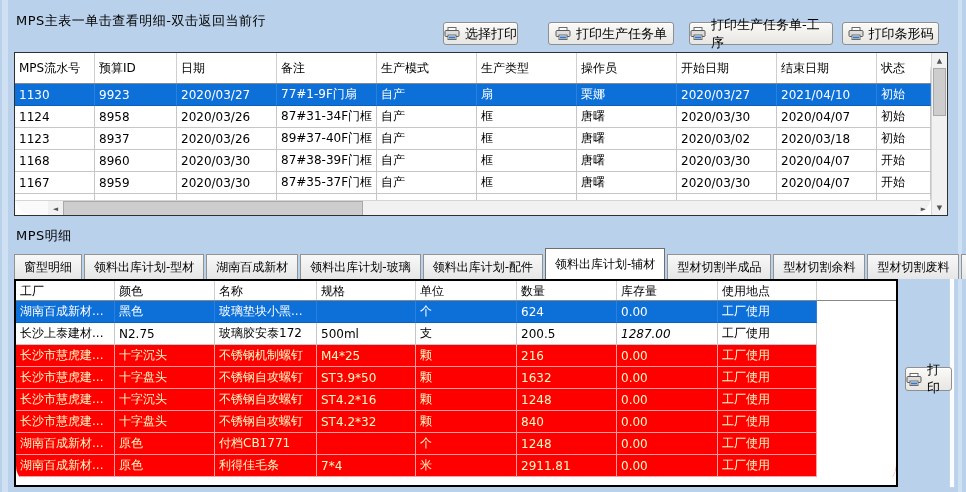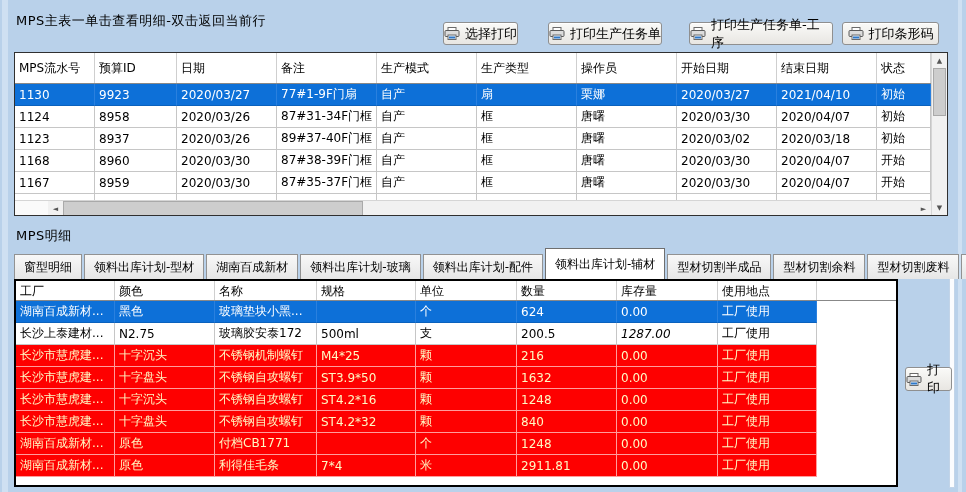--- a/index.html
+++ b/index.html
@@ -23,29 +23,29 @@
   
   .btn {
     position:absolute; height:23px;
     display:flex; align-items:center; justify-content:center; gap:5px;
     background:linear-gradient(#fafaf8,#e8e6e2);
     border:1px solid #8f8f8f; border-radius:3px;
     font-size:13px; cursor:default;
     box-shadow:inset 0 1px 0 #ffffff;
   }
   #btn-select-print { left:443px; top:22px; width:75px; }
-  #btn-print-task   { left:548px; top:22px; width:114px; }
+  #btn-print-task   { left:548px; top:22px; width:126px; }
   #btn-print-task-proc { left:689px; top:22px; width:144px; }
   #btn-print-barcode{ left:842px; top:22px; width:97px; }
   #btn-detail-print { left:905px; top:367px; width:47px; height:24px; }
   .printer-icon { width:16px; height:13px; flex:0 0 auto; }
 
   
   .grid { position:absolute; background:#fff; display:flex; }
-  .grid-main { flex:1 1 auto; display:flex; flex-direction:column; overflow:hidden; }
+  .grid-main { flex:1 1 auto; display:flex; flex-direction:column; overflow:hidden;border-radius:19px; }
   .g-header { display:flex; background:#fff; border-bottom:1px solid #888; flex:0 0 auto; }
   .g-hcell {
     display:flex; align-items:center; padding:1px 4px;
     border-right:1px solid #cfcfcf; overflow:hidden;
     line-height:14px;
   }
   .g-row { display:flex; flex:0 0 auto; }
   .g-cell {
     display:flex; align-items:center; padding:0 4px;
     border-right:1px solid #c6c6c6; border-bottom:1px solid #c6c6c6;

